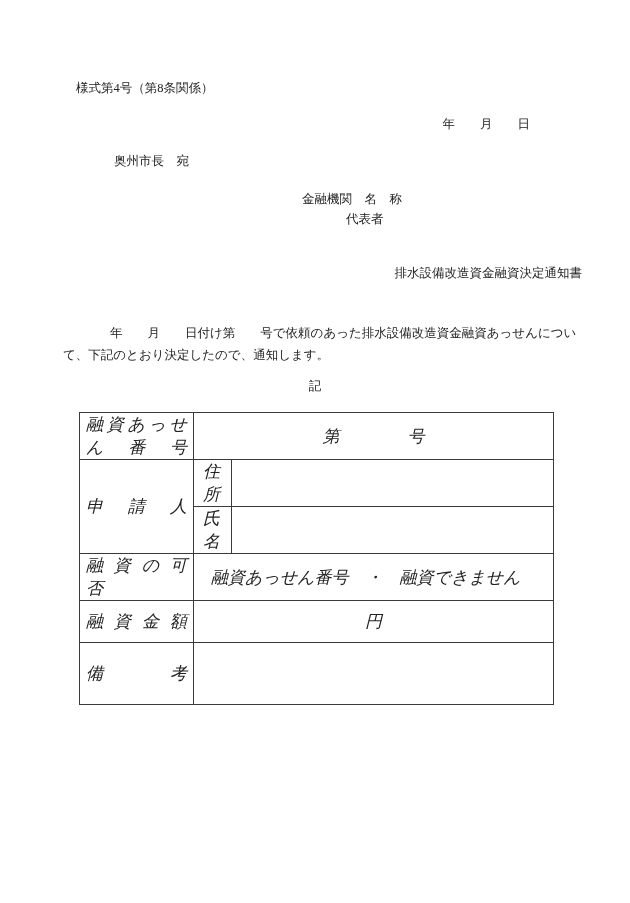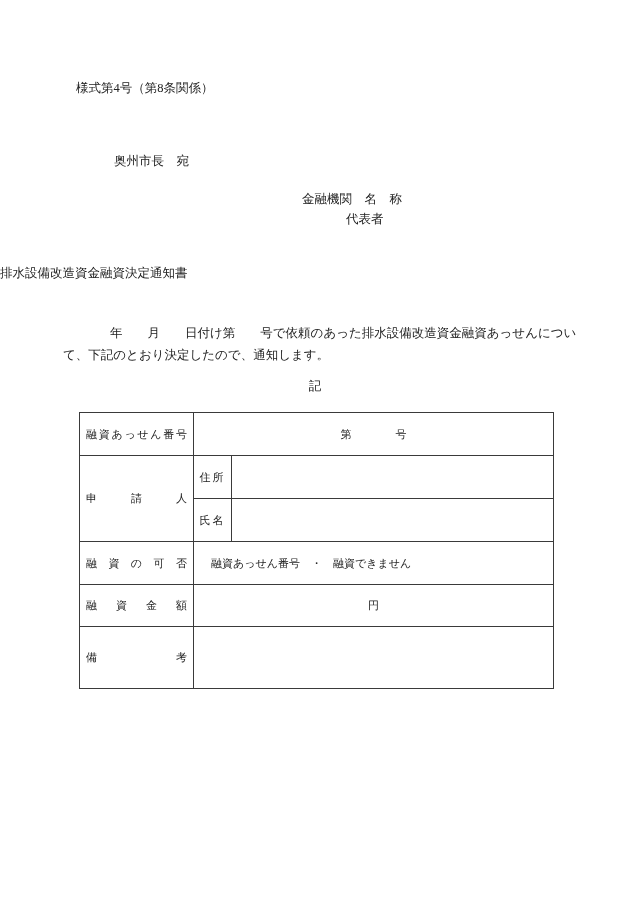--- a/index.html
+++ b/index.html
@@ -17,35 +17,36 @@
     color: #222222;
     overflow: hidden;
   }
   .abs { position: absolute; white-space: nowrap; }
 
   .form-number   { left: 76px;  top: 80px; }
   .date-line     { left: 0;     top: 116px; width: 530px; text-align: right; }
   .addressee     { left: 114px; top: 153px; }
   .institution   { left: 302px; top: 191px; }
   .representative{ left: 346px; top: 211px; }
-  .doc-title     { left: 0;     top: 265px; width: 582px; text-align: left; }
+  .doc-title     { left: 0;     top: 265px; width: 582px; text-align: right; }
   .body-para     { left: 63px;  top: 322px; width: 520px; line-height: 22px; }
   .body-line1    { padding-left: 47px; white-space: nowrap; }
   .body-line2    { white-space: nowrap; }
   .note-mark     { left: 0;     top: 378px; width: 630px; text-align: center; }
 
   table.loan-table {
     position: absolute;
     left: 79px;
     top: 412px;
     width: 474px;
     border-collapse: collapse;
     table-layout: fixed;
-    font-size: 11px;
+    font-size: 17px;
     color: #222222;
+    font-style: italic;
   }
   .loan-table td {
     border: 1px solid #3a3a3a;
     vertical-align: middle;
     padding: 0;
   }
   .col-label { width: 114px; }
   .col-sub   { width: 38px; }
   .col-value { width: 322px; }
 
@@ -66,20 +67,21 @@
   td.number-cell { text-align: center; }
   td.left-cell   { text-align: left; padding-left: 17px; }
 </style>
 </head>
 <body>
 
 <div class="page">
 
   <div class="abs form-number">様式第4号（第8条関係）</div>
 
+  <div class="abs date-line">年　　月　　日</div>
 
   <div class="abs addressee">奥州市長　宛</div>
 
   <div class="abs institution">金融機関　名　称</div>
 
   <div class="abs representative">代表者</div>
 
   <div class="abs doc-title">排水設備改造資金融資決定通知書</div>
 
   <div class="abs body-para">

